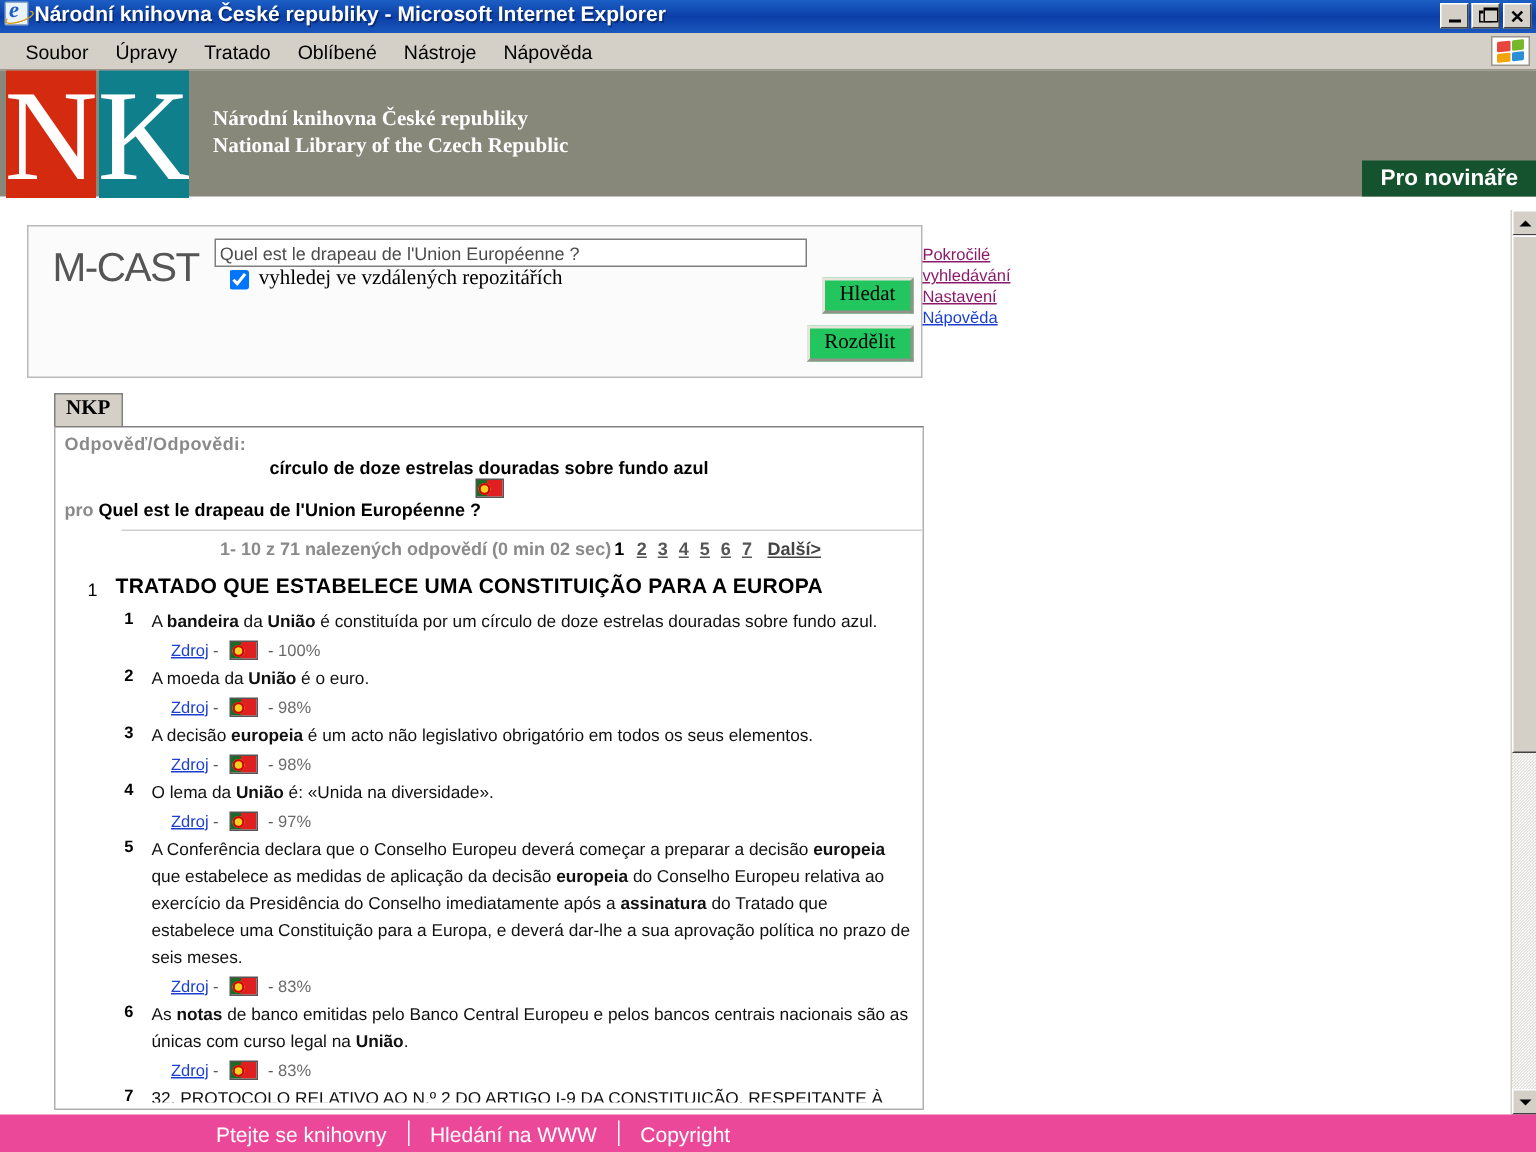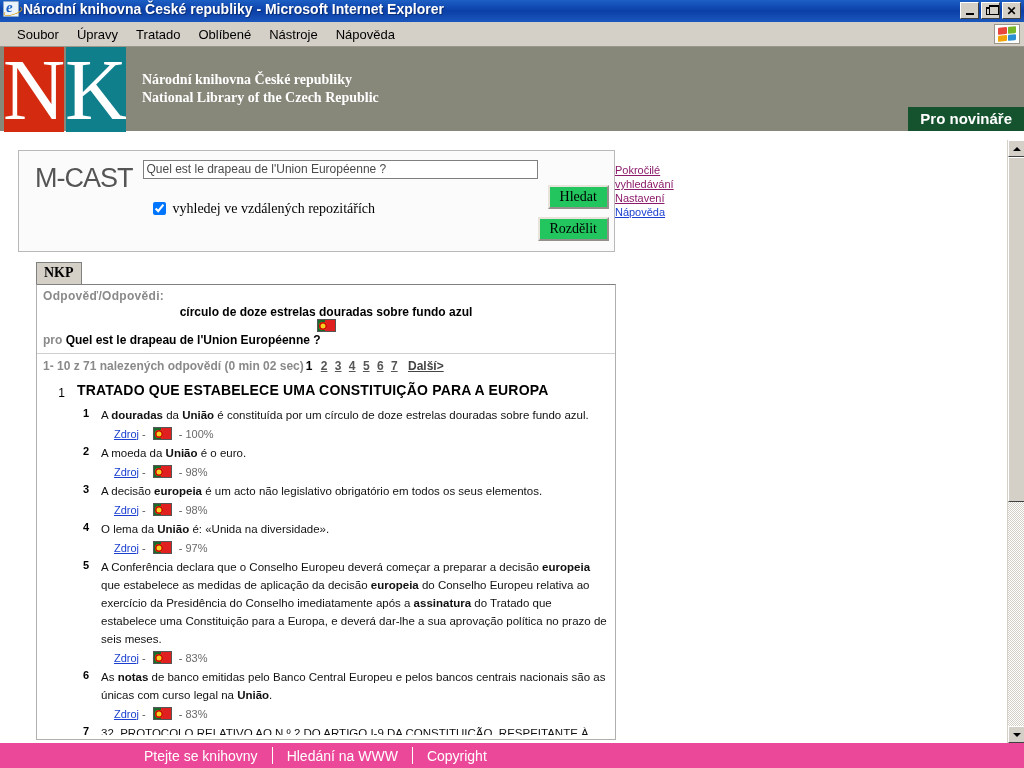--- a/index.html
+++ b/index.html
@@ -193,21 +193,21 @@
     width: 395px;
     height: 19px;
     border: 1px solid #7f7f7f;
     font-size: 12px;
     color: #4b4b4b;
     padding: 1px 3px;
     font-family: "Liberation Sans", sans-serif;
     background: #ffffff;
   }
   #chk-row {
-    margin-top: 22px;
+    margin-top: 0;
     display: flex; align-items: center;
     padding-left: 10px;
   }
   #chk-row input { width: 13px; height: 13px; margin: 0 7px 0 0; }
   #chk-row label {
     font-family: "Liberation Serif", serif;
     font-size: 14px; color: #000;
   }
   #btn-col {
     width: 84px;
@@ -304,22 +304,23 @@
     left: 30%; top: 50%;
     transform: translate(-50%,-50%);
     width: 8px; height: 8px;
     border-radius: 50%;
     background: #f5d020;
     box-shadow: inset 0 0 0 1.5px #c00;
   }
 
   #stats-row {
     border-top: 1px solid #cfcfcf;
-    display: flex; align-items: center; justify-content: flex-start;
+    display: flex; align-items: center; justify-content: center;
     padding: 5px 8px 4px 6px;
+    margin-left: 44px;
   }
   #stats-text {
     font-family: "Liberation Sans", sans-serif;
     font-weight: bold;
     font-size: 12px;
     color: #8a8a8a;
   }
   #pager { font-size: 12px; font-weight: bold; color: #555; white-space: nowrap; }
   #pager .pg { color: #555; text-decoration: underline; margin: 0 2px; }
   #pager .pg.current { color: #000; text-decoration: none; margin-right: 3px; }
@@ -546,21 +547,21 @@
       <div id="groups-host">
           <div class="group">
             <div class="group-head">
               <div class="group-num">1</div>
               <div class="group-title">TRATADO QUE ESTABELECE UMA CONSTITUIÇÃO PARA A EUROPA</div>
             </div>
             <div class="answers">
               <div class="ans-item">
                 <div class="ans-num">1</div>
                 <div class="ans-body">
-                  <div class="ans-text"><span>A </span><b>douradas</b><span> da </span><b>União</b><span> é constituída por um círculo de doze estrelas douradas sobre fundo azul.</span></div>
+                  <div class="ans-text"><span>A </span><b>bandeira</b><span> da </span><b>União</b><span> é constituída por um círculo de doze estrelas douradas sobre fundo azul.</span></div>
                   <div class="ans-meta">
                     <a href="#">Zdroj</a>
                     <span class="dash">-</span>
                     <span class="flag-pt"></span>
                     <span class="dash">-</span>
                     <span>100%</span>
                   </div>
                 </div>
               </div>
               <div class="ans-item">

